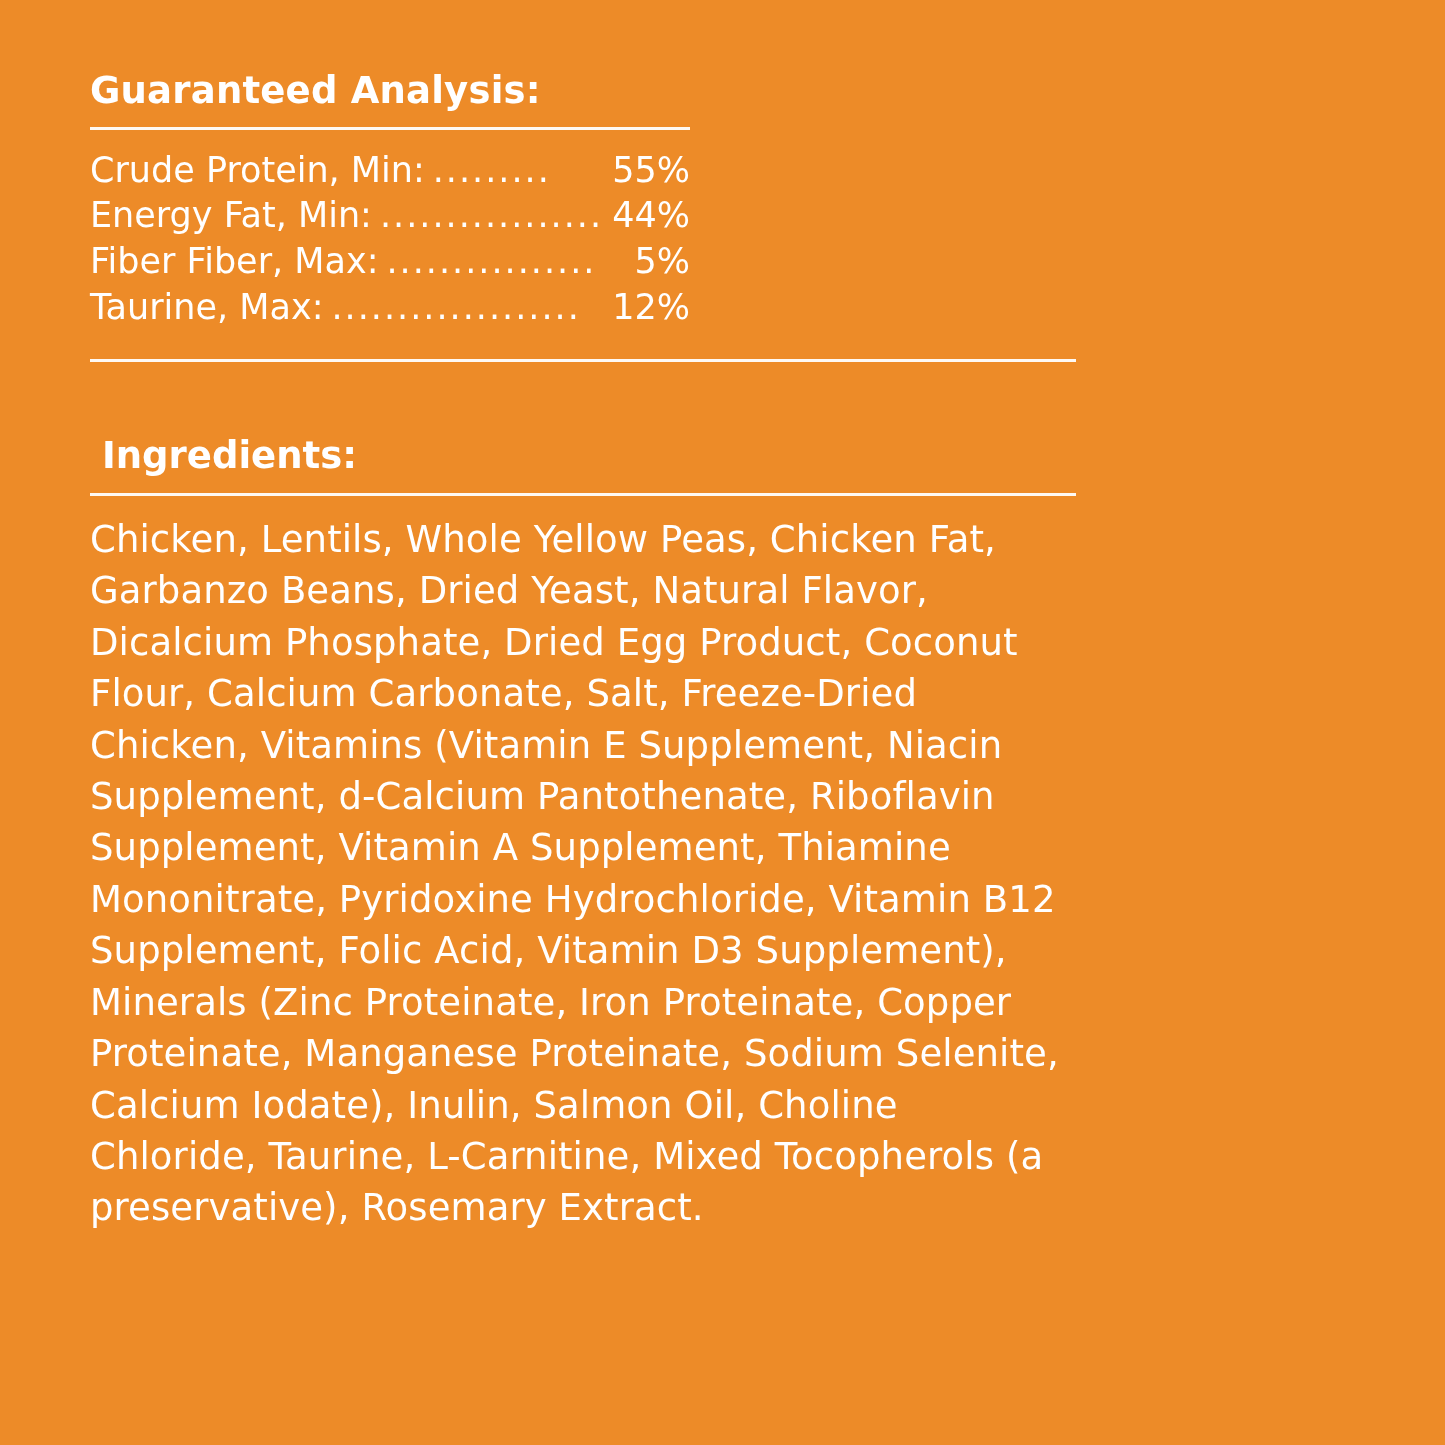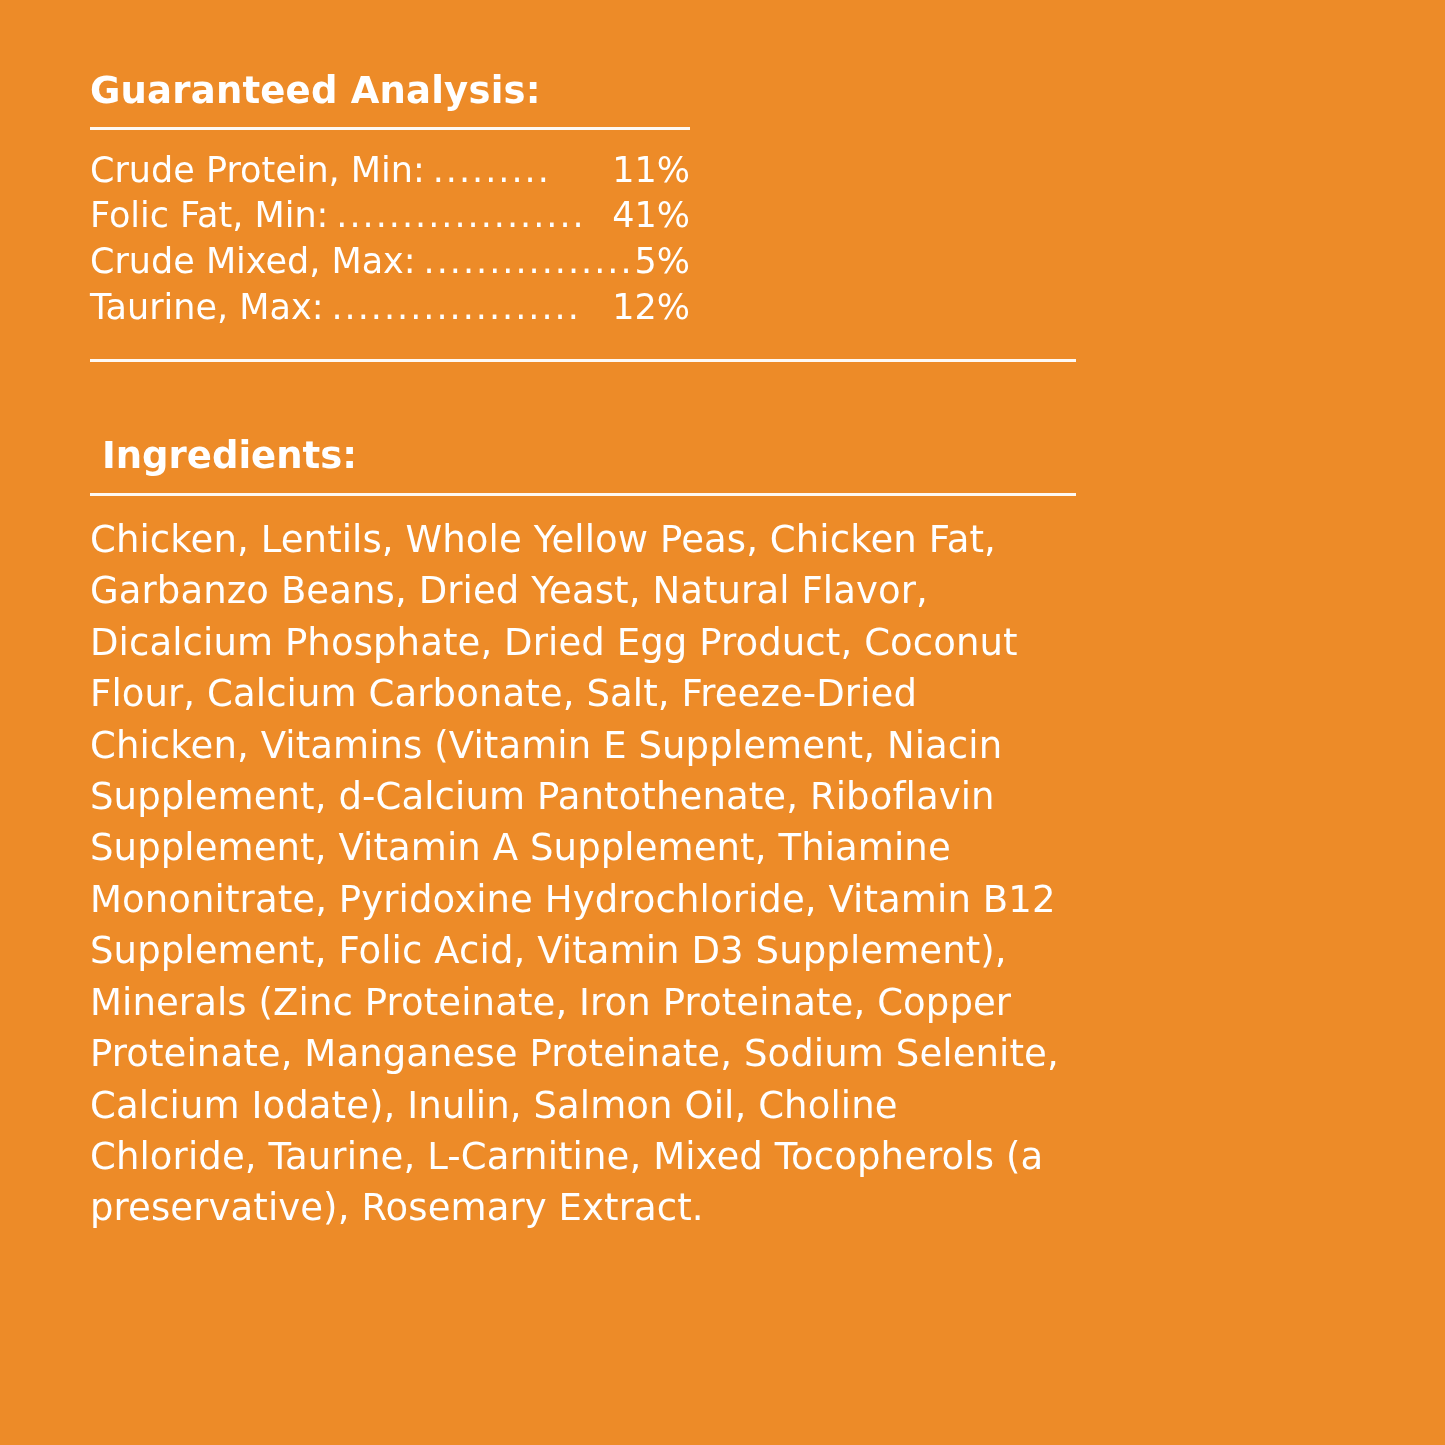--- a/index.html
+++ b/index.html
@@ -111,29 +111,29 @@
 
   <div class="top-row">
 
     <div class="col-left">
       <div class="section-title">Guaranteed Analysis:</div>
       <div class="rule"></div>
       <ul class="ga-list">
         <li class="ga-row">
           <span class="ga-label">Crude Protein, Min:</span>
           <span class="ga-dots">.........</span>
-          <span class="ga-value">11%</span>
+          <span class="ga-value">55%</span>
         </li>
         <li class="ga-row">
-          <span class="ga-label">Folic Fat, Min:</span>
+          <span class="ga-label">Energy Fat, Min:</span>
           <span class="ga-dots">...................</span>
-          <span class="ga-value">41%</span>
+          <span class="ga-value">44%</span>
         </li>
         <li class="ga-row">
-          <span class="ga-label">Crude Mixed, Max:</span>
+          <span class="ga-label">Fiber Fiber, Max:</span>
           <span class="ga-dots">................</span>
           <span class="ga-value">5%</span>
         </li>
         <li class="ga-row">
           <span class="ga-label">Taurine, Max:</span>
           <span class="ga-dots">...................</span>
           <span class="ga-value">12%</span>
         </li>
       </ul>
     </div>

